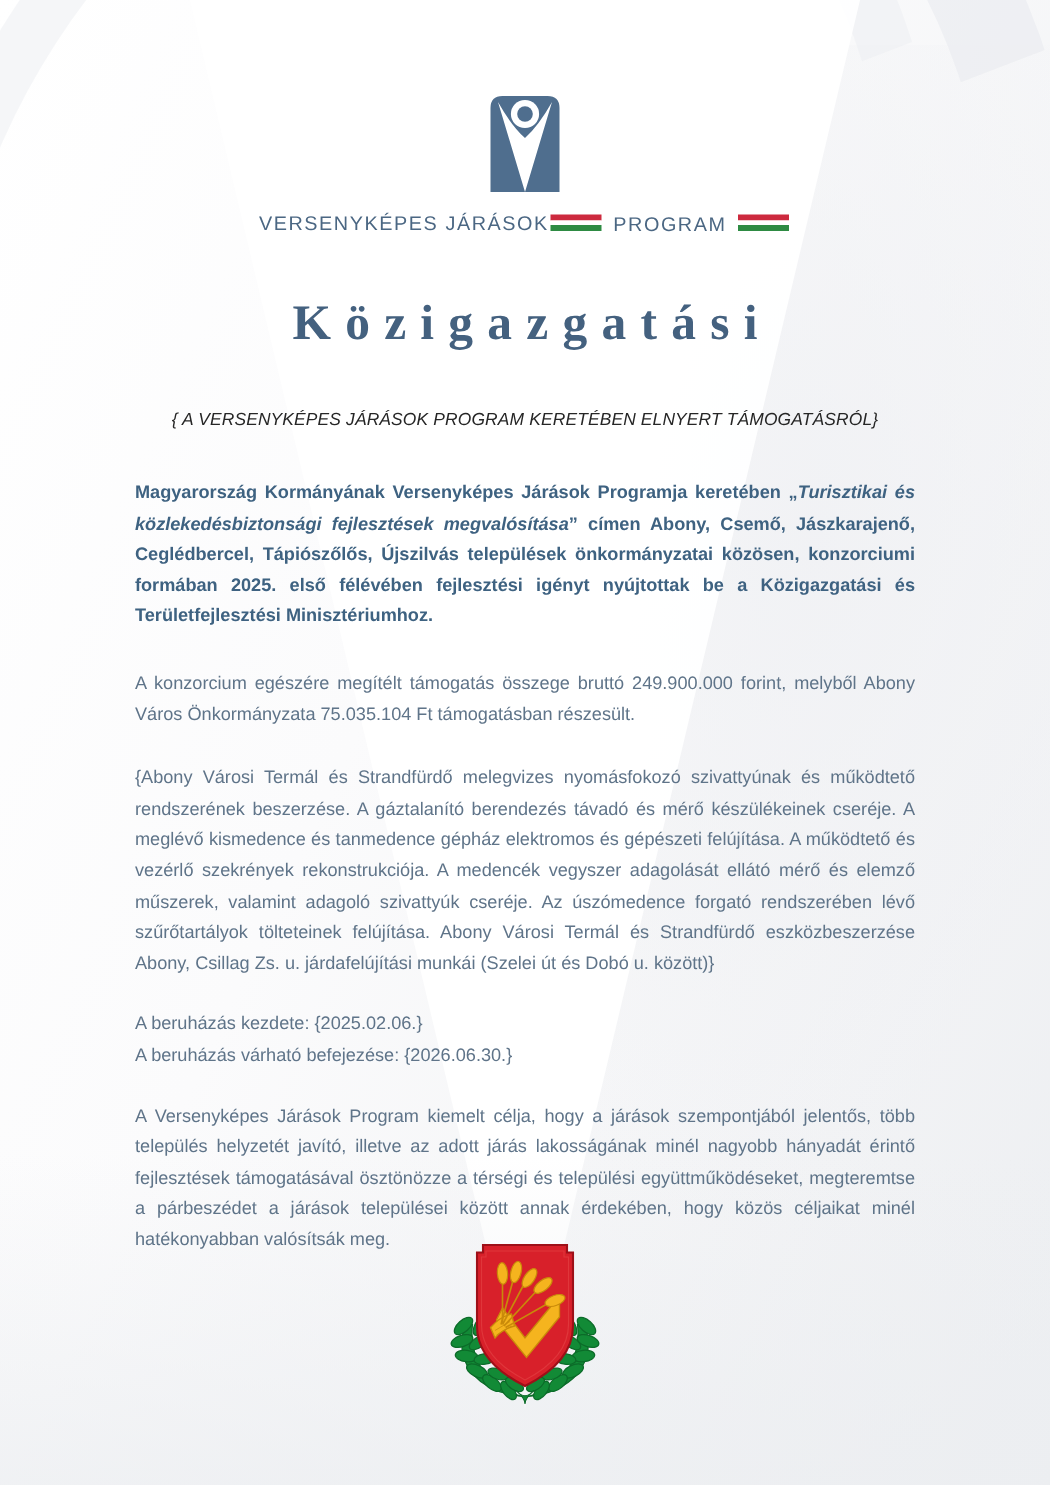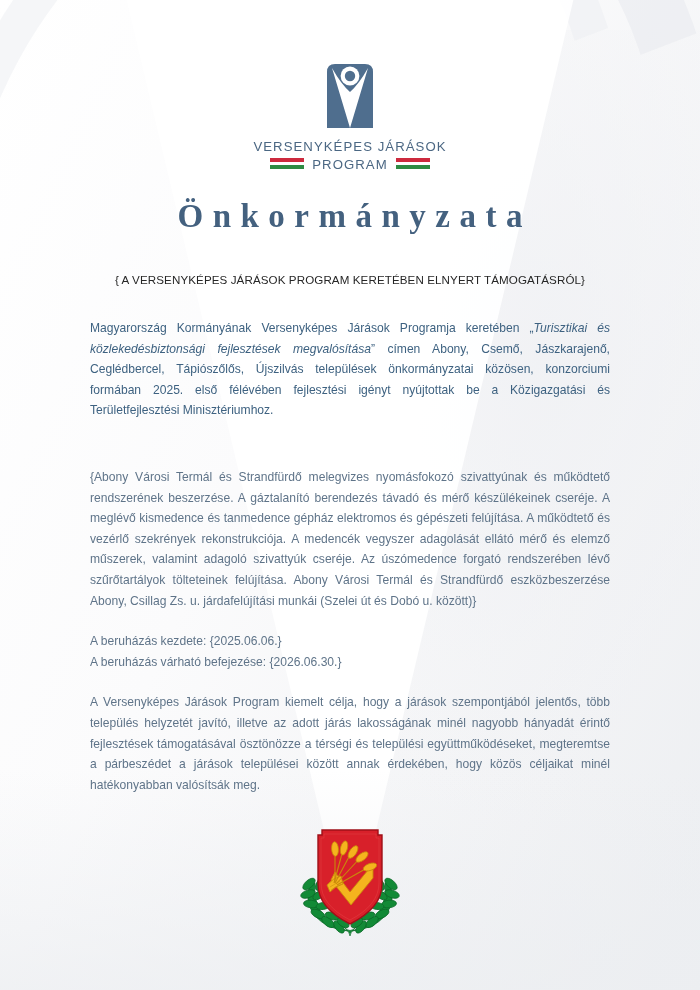--- a/index.html
+++ b/index.html
@@ -93,21 +93,20 @@
   }
   .logo-mark {
     width: 62px;
     height: 68px;
     position: relative;
   }
   .logo-mark svg { display: block; }
   .logo-wordmark {
     margin-top: 9px;
     display: flex;
-    flex-direction: column;
     align-items: center;
   }
   .logo-line1 {
     font-size: 13.2px;
     letter-spacing: 1.05px;
     color: #4b6783;
     font-weight: 400;
     white-space: nowrap;
   }
   .logo-line2 {
@@ -148,34 +147,35 @@
   }
   .doc-subtitle {
     position: absolute;
     top: 273px;
     left: 0; right: 0;
     text-align: center;
     font-size: 11.6px;
     letter-spacing: 0.1px;
     color: #262626;
     font-weight: 400;
+    font-style: italic;
   }
 
   
   .body-area {
     position: absolute;
     left: 90px;
     top: 318px;
     width: 520px;
   }
   p { margin: 0; }
   .p-lead {
     font-size: 12.1px;
     line-height: 20.6px;
-    font-weight: 400;
+    font-weight: 700;
     color: #3e6281;
     text-align: justify;
     text-justify: inter-word;
   }
   .p-lead em { font-style: italic; }
   .p-body {
     font-size: 12.1px;
     line-height: 20.6px;
     color: #5f7489;
     text-align: justify;
@@ -237,38 +237,39 @@
           <span class="logo-program">PROGRAM</span>
           <span class="tricolor">
             <i class="r"></i>
               <i class="w"></i>
               <i class="g"></i>
           </span>
         </div>
       </div>
     </div>
 
-    <div class="doc-title">Önkormányzata</div>
+    <div class="doc-title">Közigazgatási</div>
     <div class="doc-subtitle">{ A VERSENYKÉPES JÁRÁSOK PROGRAM KERETÉBEN ELNYERT TÁMOGATÁSRÓL}</div>
 
     <div class="body-area">
 
       <p class="p-lead"><span>Magyarország Kormányának Versenyképes Járások Programja keretében „</span><em>Turisztikai és közlekedésbiztonsági fejlesztések megvalósítása</em><span>” címen Abony, Csemő, Jászkarajenő, Ceglédbercel, Tápiószőlős, Újszilvás települések önkormányzatai közösen, konzorciumi formában 2025. első félévében fejlesztési igényt nyújtottak be a Közigazgatási és Területfejlesztési Minisztériumhoz.</span></p>
 
       <div class="gap-1"></div>
 
+      <p class="p-body">A konzorcium egészére megítélt támogatás összege bruttó 249.900.000 forint, melyből Abony Város Önkormányzata 75.035.104 Ft támogatásban részesült.</p>
 
       <div class="gap-2"></div>
 
 
       <p class="p-body">{Abony Városi Termál és Strandfürdő melegvizes nyomásfokozó szivattyúnak és működtető rendszerének beszerzése. A gáztalanító berendezés távadó és mérő készülékeinek cseréje. A meglévő kismedence és tanmedence gépház elektromos és gépészeti felújítása. A működtető és vezérlő szekrények rekonstrukciója. A medencék vegyszer adagolását ellátó mérő és elemző műszerek, valamint adagoló szivattyúk cseréje. Az úszómedence forgató rendszerében lévő szűrőtartályok tölteteinek felújítása. Abony Városi Termál és Strandfürdő eszközbeszerzése Abony, Csillag Zs. u. járdafelújítási munkái (Szelei út és Dobó u. között)}</p>
 
       <div class="gap-3"></div>
 
-      <p class="dates-line">A beruházás kezdete: {2025.06.06.}</p>
+      <p class="dates-line">A beruházás kezdete: {2025.02.06.}</p>
       <p class="dates-line">A beruházás várható befejezése: {2026.06.30.}</p>
 
       <div class="gap-3"></div>
 
       <p class="p-body">A Versenyképes Járások Program kiemelt célja, hogy a járások szempontjából jelentős, több település helyzetét javító, illetve az adott járás lakosságának minél nagyobb hányadát érintő fejlesztések támogatásával ösztönözze a térségi és települési együttműködéseket, megteremtse a párbeszédet a járások települései között annak érdekében, hogy közös céljaikat minél hatékonyabban valósítsák meg.</p>
     </div>
 
     <div class="crest">
       <svg width="118" height="112" viewBox="0 0 118 112" xmlns="http://www.w3.org/2000/svg">
 

